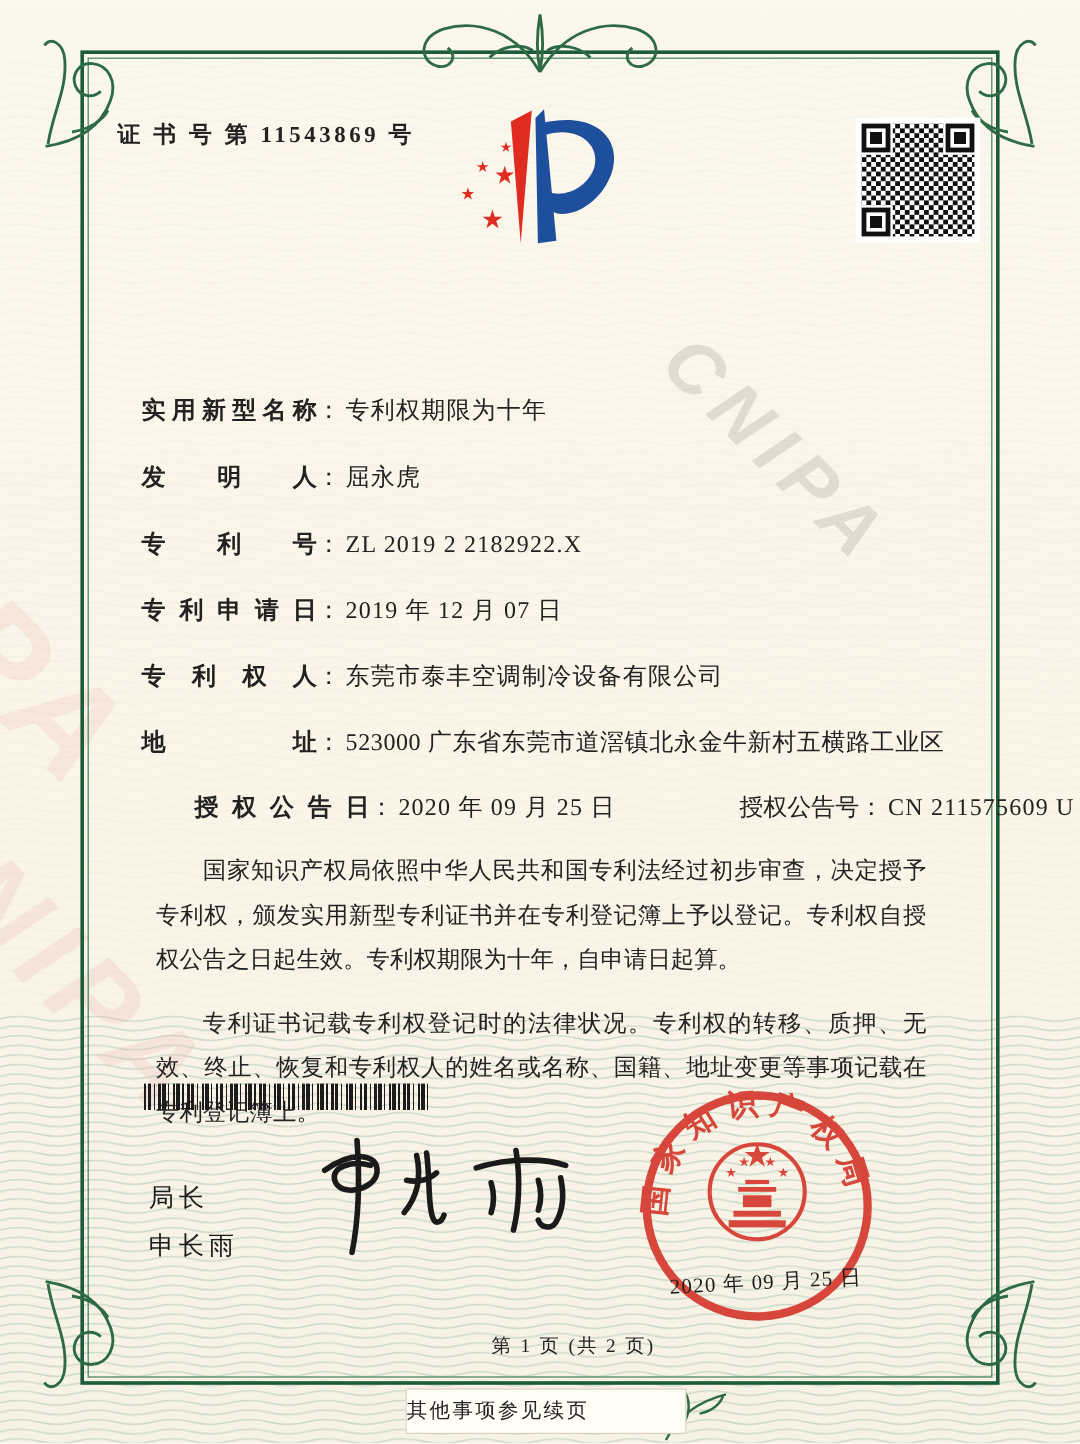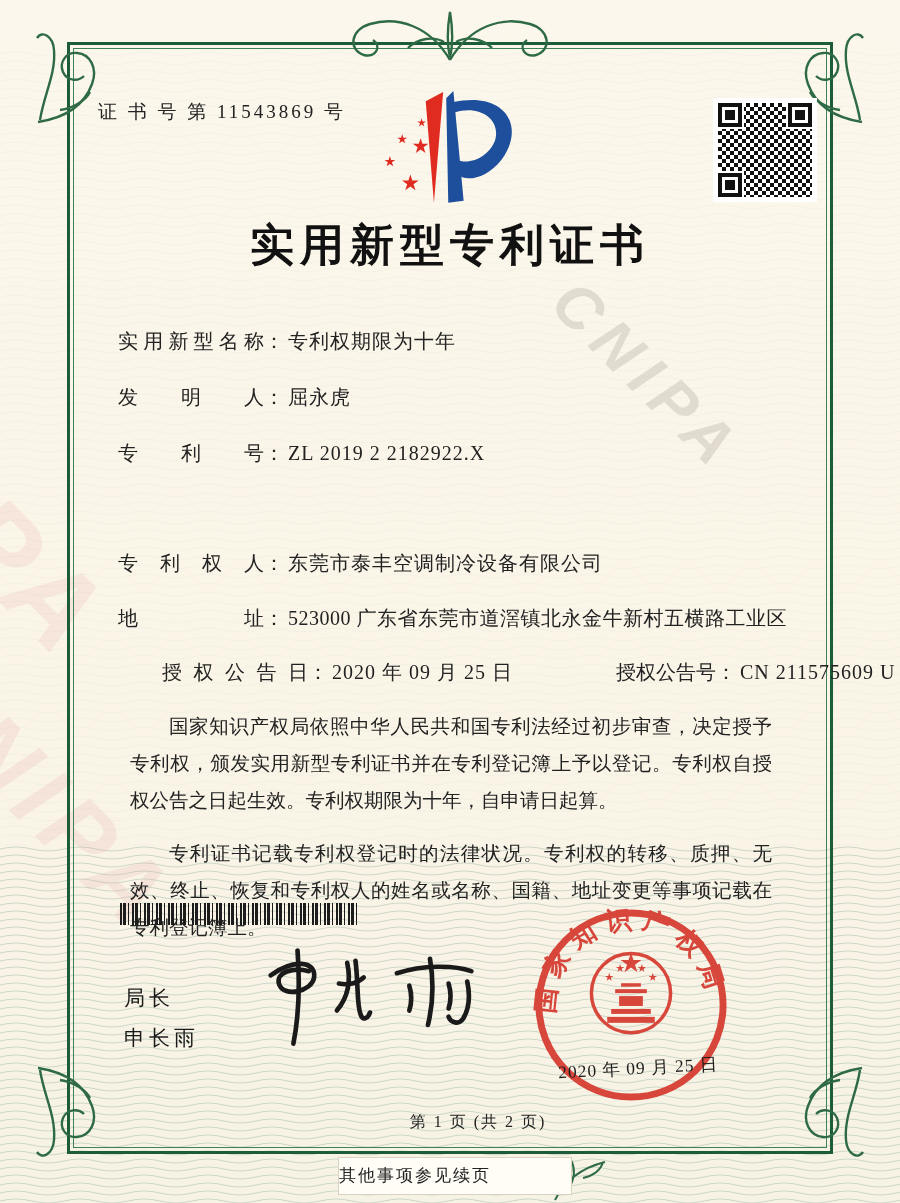--- a/index.html
+++ b/index.html
@@ -7,25 +7,25 @@
     position:relative;width:900px;height:1203px;overflow:hidden;
     background:linear-gradient(180deg,#fcf7ec 0%,#fbf5e8 55%,#f6f2e4 100%);
     font-family:"Liberation Serif",serif;color:#222;
   }
   .abs{position:absolute;}
   
   .frame{position:absolute;left:67px;top:42px;width:760px;height:1106px;
     border:3px solid #1d5c39;z-index:2;pointer-events:none;}
   .frame-inner{position:absolute;inset:3px;border:1px solid #3d8257;}
   
-  .cert-no{left:98px;top:99px;font-size:19px;letter-spacing:3px;z-index:3;}
+  .cert-no{left:98px;top:99px;font-size:19px;letter-spacing:3px;z-index:3;font-weight:bold;}
   .title{left:0;top:216px;width:100%;text-align:center;font-size:44px;font-weight:bold;
     letter-spacing:6px;color:#111;z-index:3;}
   .field-row{left:118px;font-size:20px;z-index:3;white-space:nowrap;}
-  .flabel{display:inline-block;width:146px;text-align:justify;text-align-last:justify;vertical-align:bottom;}
+  .flabel{display:inline-block;width:146px;text-align:justify;text-align-last:justify;vertical-align:bottom;font-weight:bold;}
   .fcolon{display:inline-block;margin-right:4px;}
   .fvalue{letter-spacing:1px;}
   .grant-pair{display:inline-block;margin-left:44px;}
   .paras{left:114px;top:692px;width:674px;font-size:19.5px;line-height:37px;
     text-align:justify;z-index:3;}
   .paras p{margin:16px;text-indent:2em;}
   .director{left:124px;font-family:"Liberation Sans",sans-serif;font-size:21px;
     letter-spacing:4px;color:#1a1a1a;z-index:3;}
   .page-no{left:0;top:1112px;width:100%;text-align:center;font-size:16px;letter-spacing:2px;z-index:3;margin-left:28px;}
   .note-box{left:338px;top:1157px;width:232px;height:36px;line-height:36px;text-align:left;
@@ -138,30 +138,32 @@
     <polygon fill="#e02b20" points="64,29.5 65,32.6 68.3,32.6 65.6,34.5 66.6,37.6 64,35.7 61.4,37.6 62.4,34.5 59.7,32.6 63,32.6"></polygon>
   </svg>
 
   <div class="abs qr">
     <div class="qr-mod"></div>
     <div class="finder f-tl"></div>
     <div class="finder f-tr"></div>
     <div class="finder f-bl"></div>
   </div>
 
-  <div class="abs title">实用新型专利证书</div>
 
   <div class="abs field-row" style="top:328px">
     <span class="flabel">实用新型名称</span><span class="fcolon">：</span><span class="fvalue">专利权期限为十年</span>
   </div>
   <div class="abs field-row" style="top:384px">
     <span class="flabel">发明人</span><span class="fcolon">：</span><span class="fvalue">屈永虎</span>
   </div>
   <div class="abs field-row" style="top:440px">
     <span class="flabel">专利号</span><span class="fcolon">：</span><span class="fvalue">ZL 2019 2 2182922.X</span>
+  </div>
+  <div class="abs field-row" style="top:495px">
+    <span class="flabel">专利申请日</span><span class="fcolon">：</span><span class="fvalue">2019 年 12 月 07 日</span>
   </div>
   <div class="abs field-row" style="top:550px">
     <span class="flabel">专利权人</span><span class="fcolon">：</span><span class="fvalue">东莞市泰丰空调制冷设备有限公司</span>
   </div>
   <div class="abs field-row" style="top:605px">
     <span class="flabel">地址</span><span class="fcolon">：</span><span class="fvalue" style="letter-spacing:0.5px">523000 广东省东莞市道滘镇北永金牛新村五横路工业区</span>
   </div>
   <div class="abs field-row" style="top:659px">
     <span class="grant-pair"><span class="flabel">授权公告日</span><span class="fcolon">：</span><span class="fvalue">2020 年 09 月 25 日</span></span>
     <span class="grant-pair" style="margin-left:98px"><span>授权公告号</span><span class="fcolon">：</span><span class="fvalue">CN 211575609 U</span></span>

